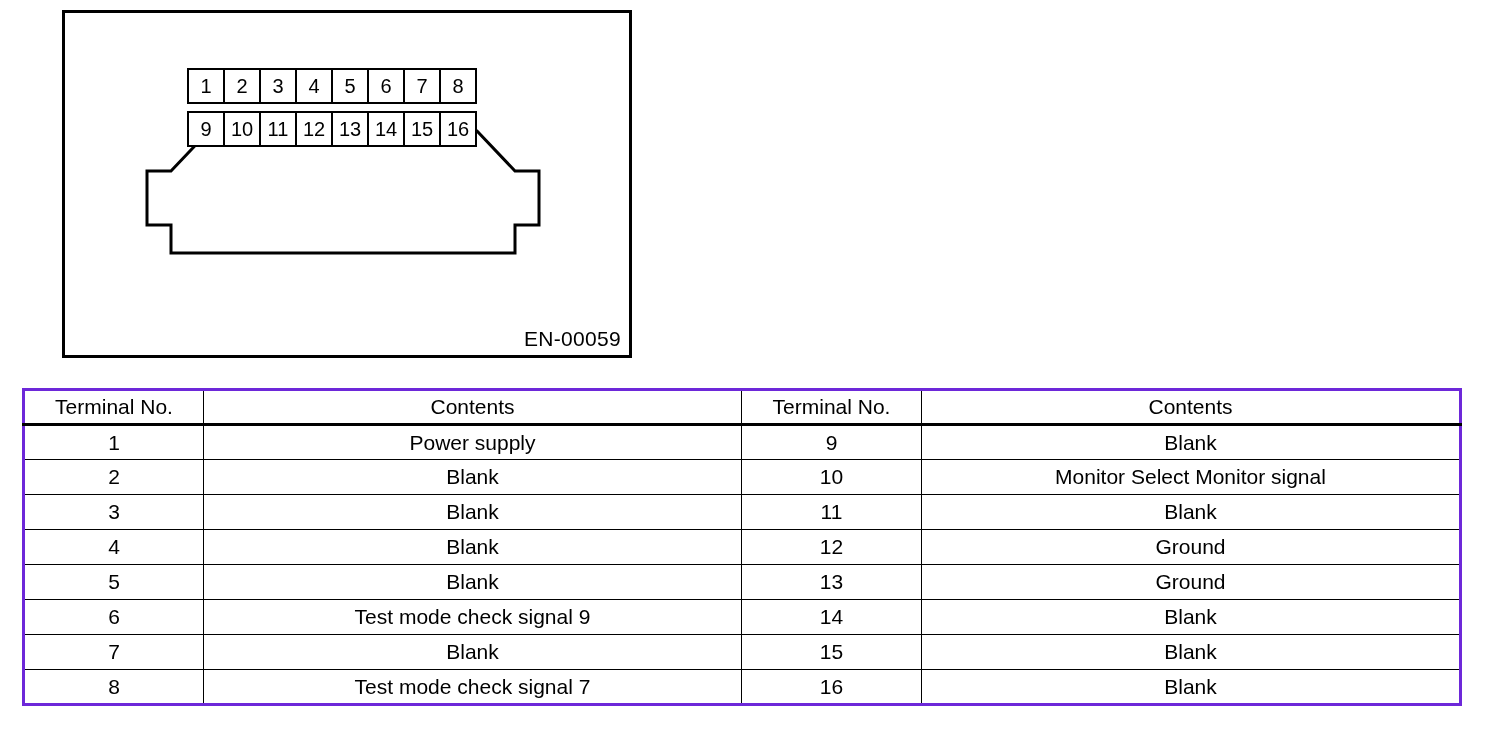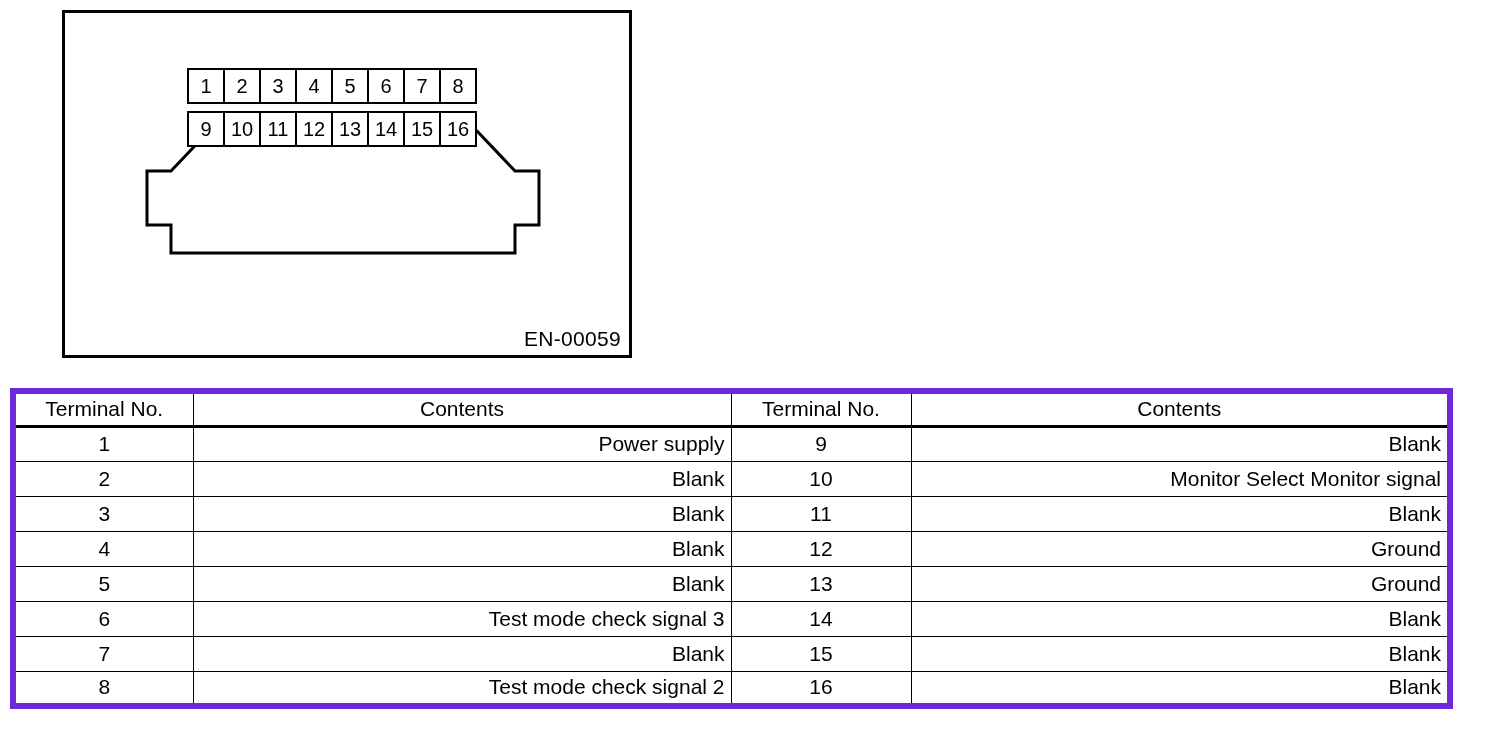--- a/index.html
+++ b/index.html
@@ -101,24 +101,24 @@
     border: 1px solid #000;
     height: 35px;
     padding: 0 6px;
     font-weight: normal;
     box-sizing: border-box;
     white-space: nowrap;
     overflow: hidden;
   }
   #terminal-table th { text-align: center; }
   .cell-num  { text-align: center; }
-  .cell-text { text-align: right; padding-left: 10px; }
-
-  
-  #terminal-table { border: 6px solid #6d28d9; }
+  .cell-text { text-align: center; padding-left: 10px; }
+
+  
+  #terminal-table { border: 3px solid #6d28d9; margin-left: 12px; }
   #terminal-table thead tr th { border-top: none; }
   .sep-right { border-right-width: 3px; border-right-color: #000; border-right-style: solid; }
   #terminal-table thead th { border-bottom: 3px solid #000; }
   #terminal-table tbody tr:last-child td { border-bottom: none; }
 </style>
 </head>
 <body>
 
 <div id="illustration-panel">
 
@@ -212,30 +212,30 @@
       <td class="cell-text">Ground</td>
     </tr>
     <tr>
       <td class="cell-num">5</td>
       <td class="cell-text sep-right">Blank</td>
       <td class="cell-num">13</td>
       <td class="cell-text">Ground</td>
     </tr>
     <tr>
       <td class="cell-num">6</td>
-      <td class="cell-text sep-right">Test mode check signal 3</td>
+      <td class="cell-text sep-right">Test mode check signal 9</td>
       <td class="cell-num">14</td>
       <td class="cell-text">Blank</td>
     </tr>
     <tr>
       <td class="cell-num">7</td>
       <td class="cell-text sep-right">Blank</td>
       <td class="cell-num">15</td>
       <td class="cell-text">Blank</td>
     </tr>
     <tr>
       <td class="cell-num">8</td>
-      <td class="cell-text sep-right">Test mode check signal 2</td>
+      <td class="cell-text sep-right">Test mode check signal 7</td>
       <td class="cell-num">16</td>
       <td class="cell-text">Blank</td>
     </tr>
   </tbody>
 </table>
 
 </body></html>

